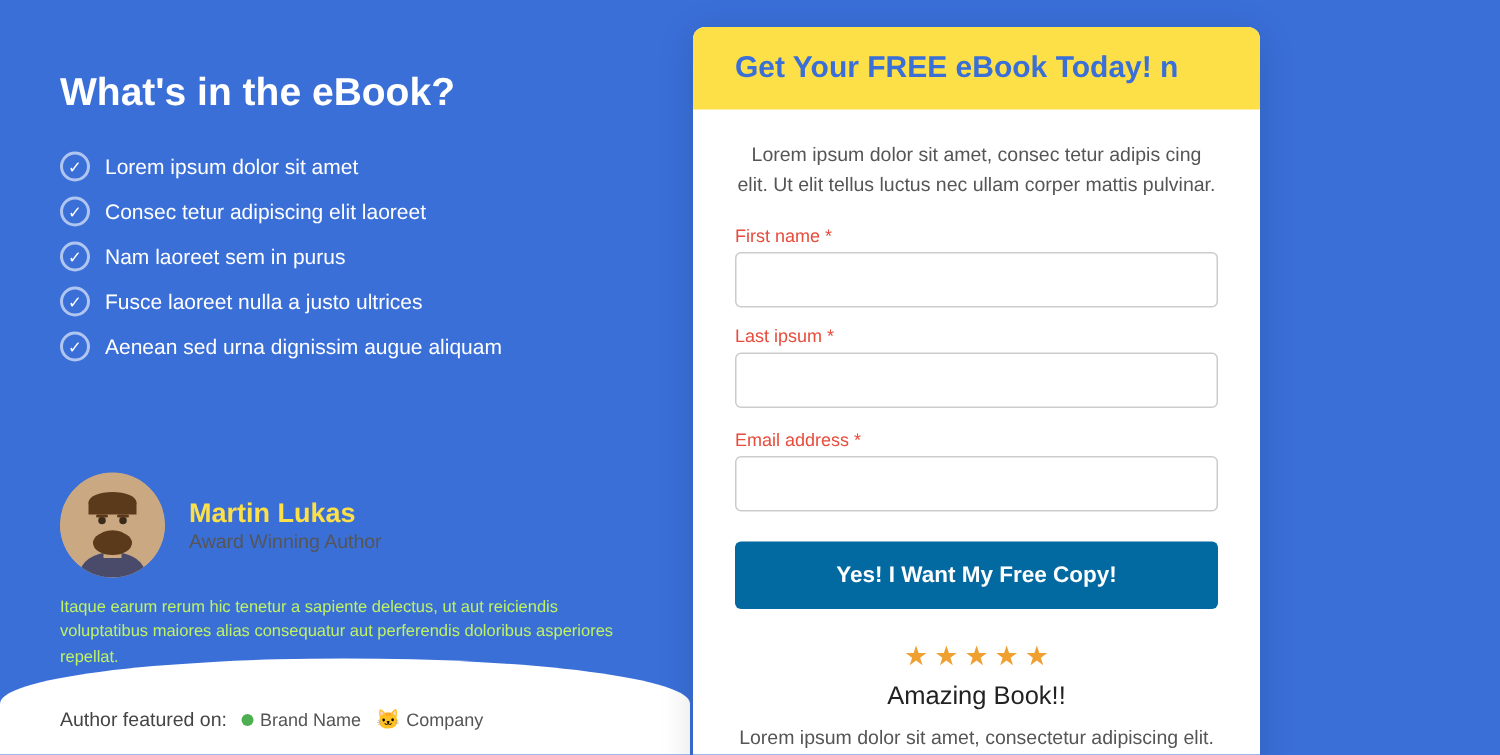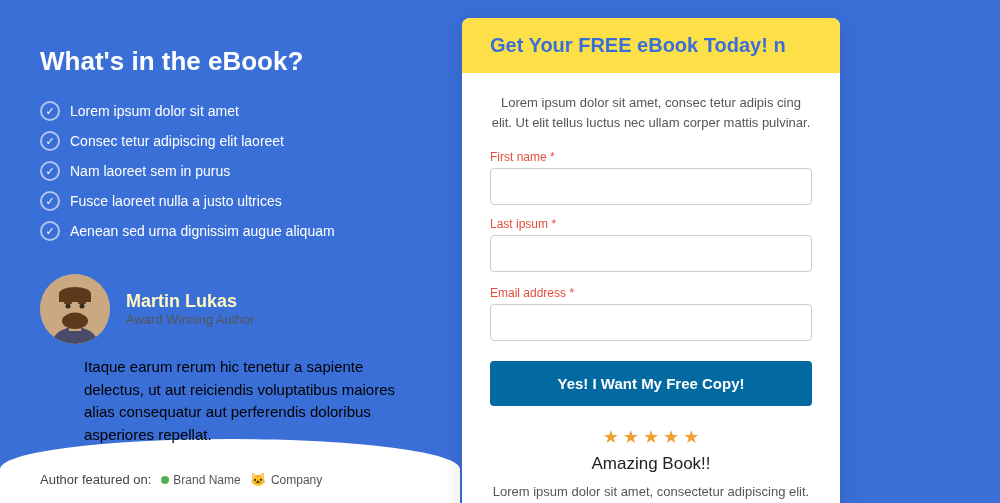--- a/index.html
+++ b/index.html
@@ -101,34 +101,33 @@
       flex-shrink: 0;
       display: flex;
       align-items: center;
       justify-content: center;
     }
 
     
     .author-info h3 {
       font-size: 18px;
       font-weight: 700;
-      color: #fef9c3;
+      color: #fde047;
     }
 
     .author-info p {
       font-size: 13px;
       color: #555;
     }
 
     .author-bio {
-      font-size: 15px;
-      color: #000000;
+      font-size: 11px;
+      color: #bef264;
       line-height: 1.5;
       margin-bottom: 12px;
-      margin-left: 44px;
     }
 
     .author-featured {
       display: flex;
       align-items: center;
       gap: 10px;
       font-size: 13px;
       color: #444;
       margin-top: 26px;
     }

